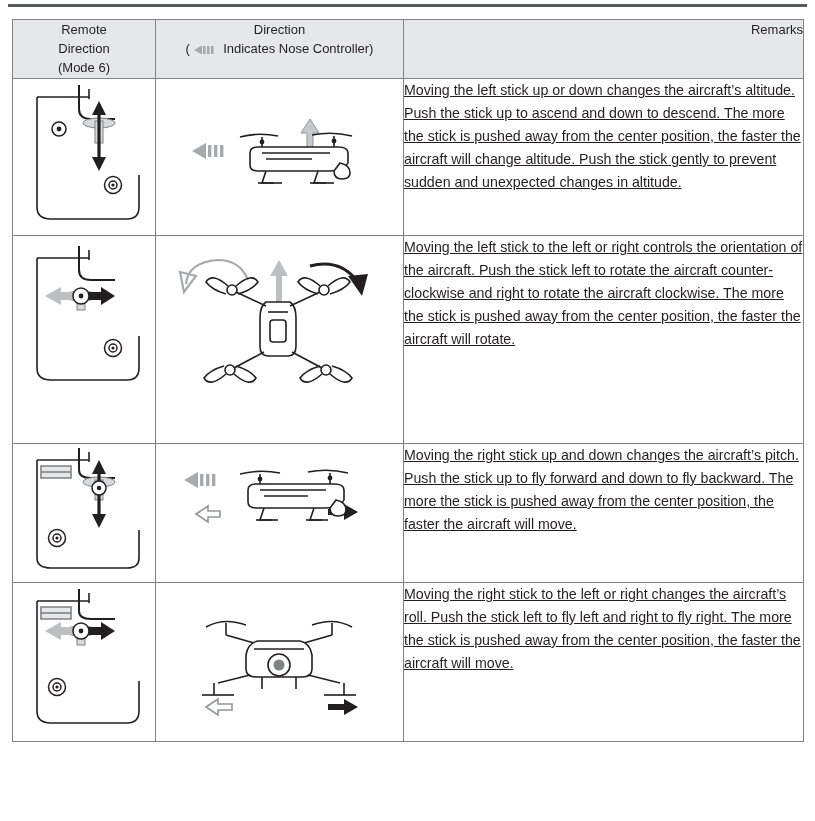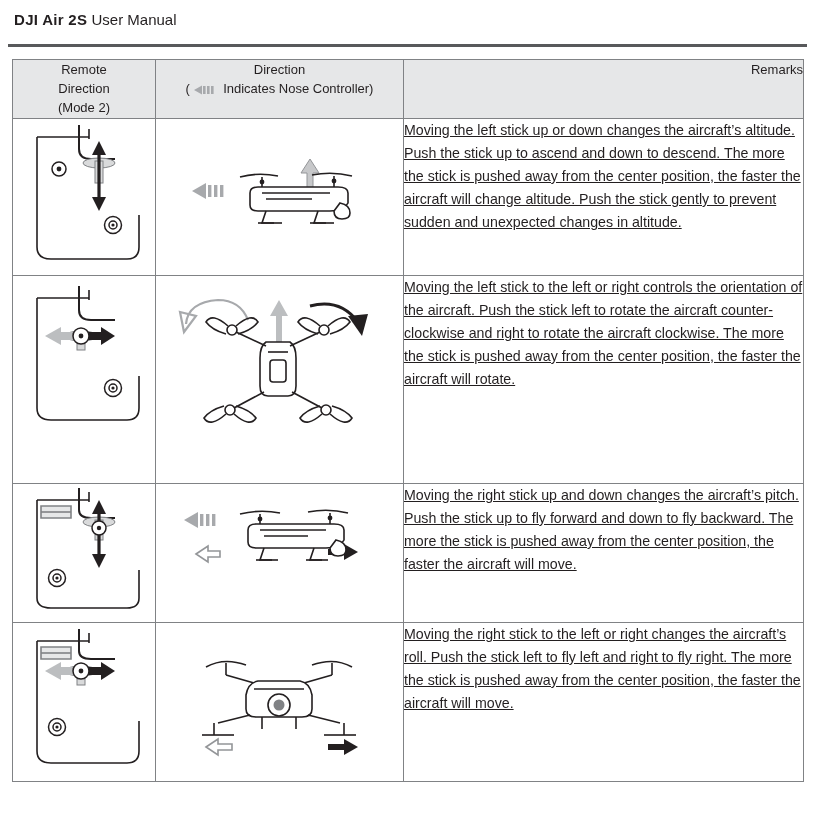--- a/index.html
+++ b/index.html
@@ -98,37 +98,34 @@
   .r3 { height: 139px; }
   .r4 { height: 159px; }
 
   svg { display: block; margin: 0 auto; }
 </style>
 </head>
 <body>
 
 <div class="page">
 
-  <div class="doc-header">
-    <span class="brand">DJI Air 2S</span><span class="subtitle"> User Manual</span>
-  </div>
   <div class="header-rule"></div>
 
   <table class="tbl">
     <colgroup>
       <col class="col-rc">
       <col class="col-ac">
       <col class="col-rm">
     </colgroup>
     <thead>
       <tr>
         <th>
           <div>Remote</div>
           <div>Direction</div>
-          <div>(Mode 2)</div>
+          <div>(Mode 6)</div>
         </th>
         <th>
           <div>Direction</div>
           <div>
             <span>( </span>
             <span class="nose-inline">
               <svg width="26" height="12" viewBox="0 0 26 12" aria-hidden="true">
                 <polygon points="0,6 8,1.5 8,10.5" fill="#a7a9ac"></polygon>
                 <rect x="9" y="2" width="2.6" height="8" fill="#a7a9ac"></rect>
                 <rect x="13" y="2" width="2.6" height="8" fill="#a7a9ac"></rect>

